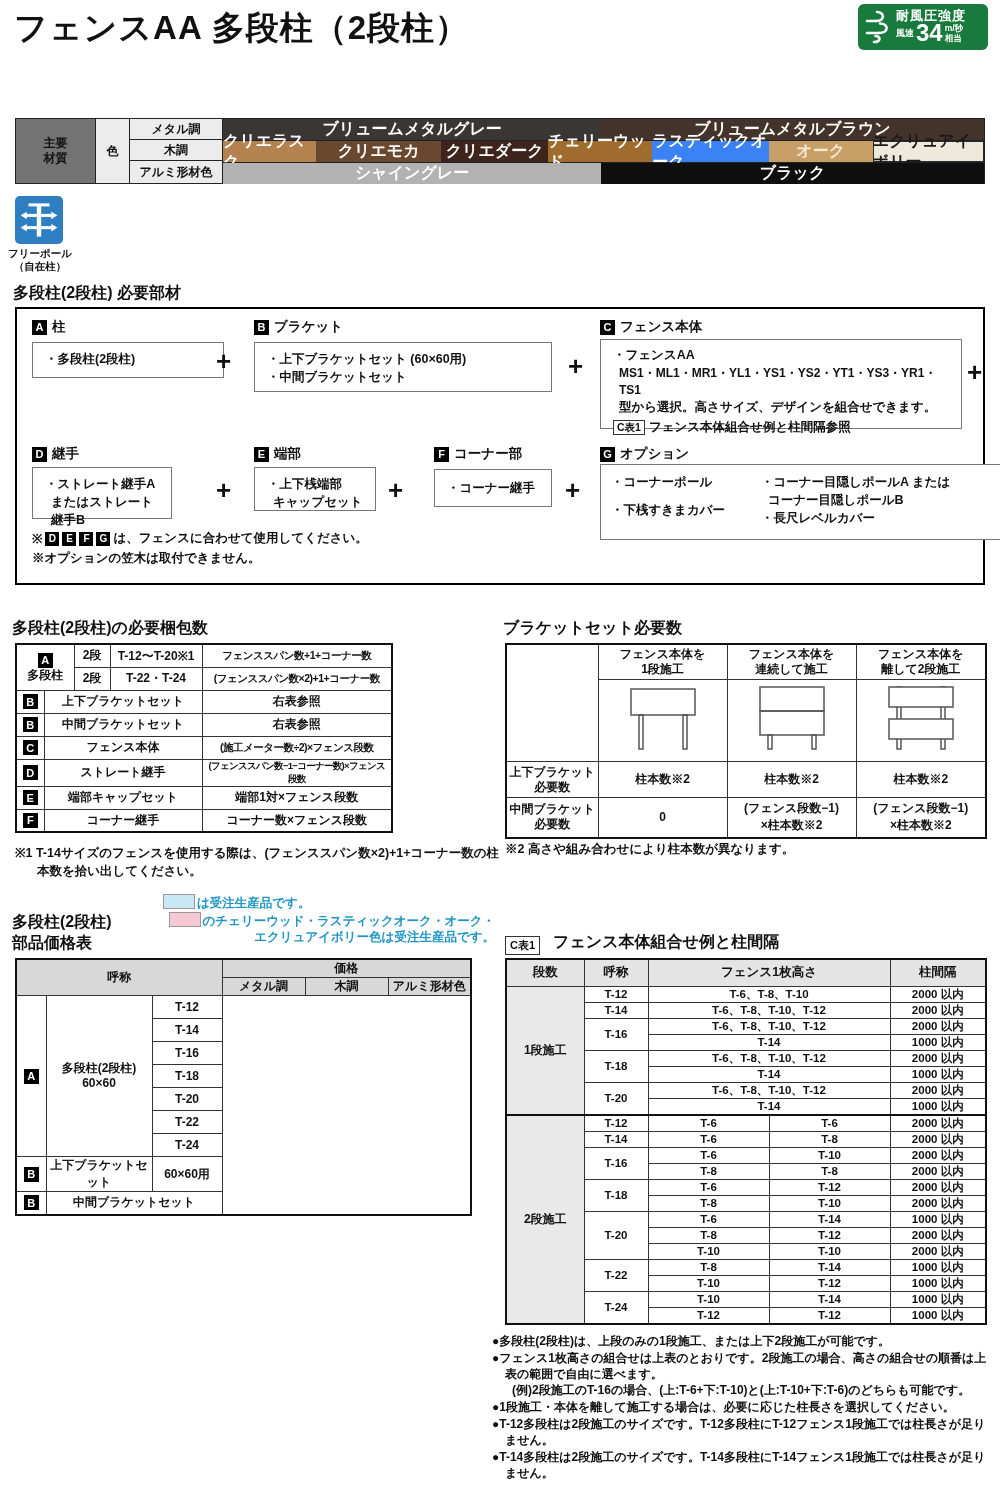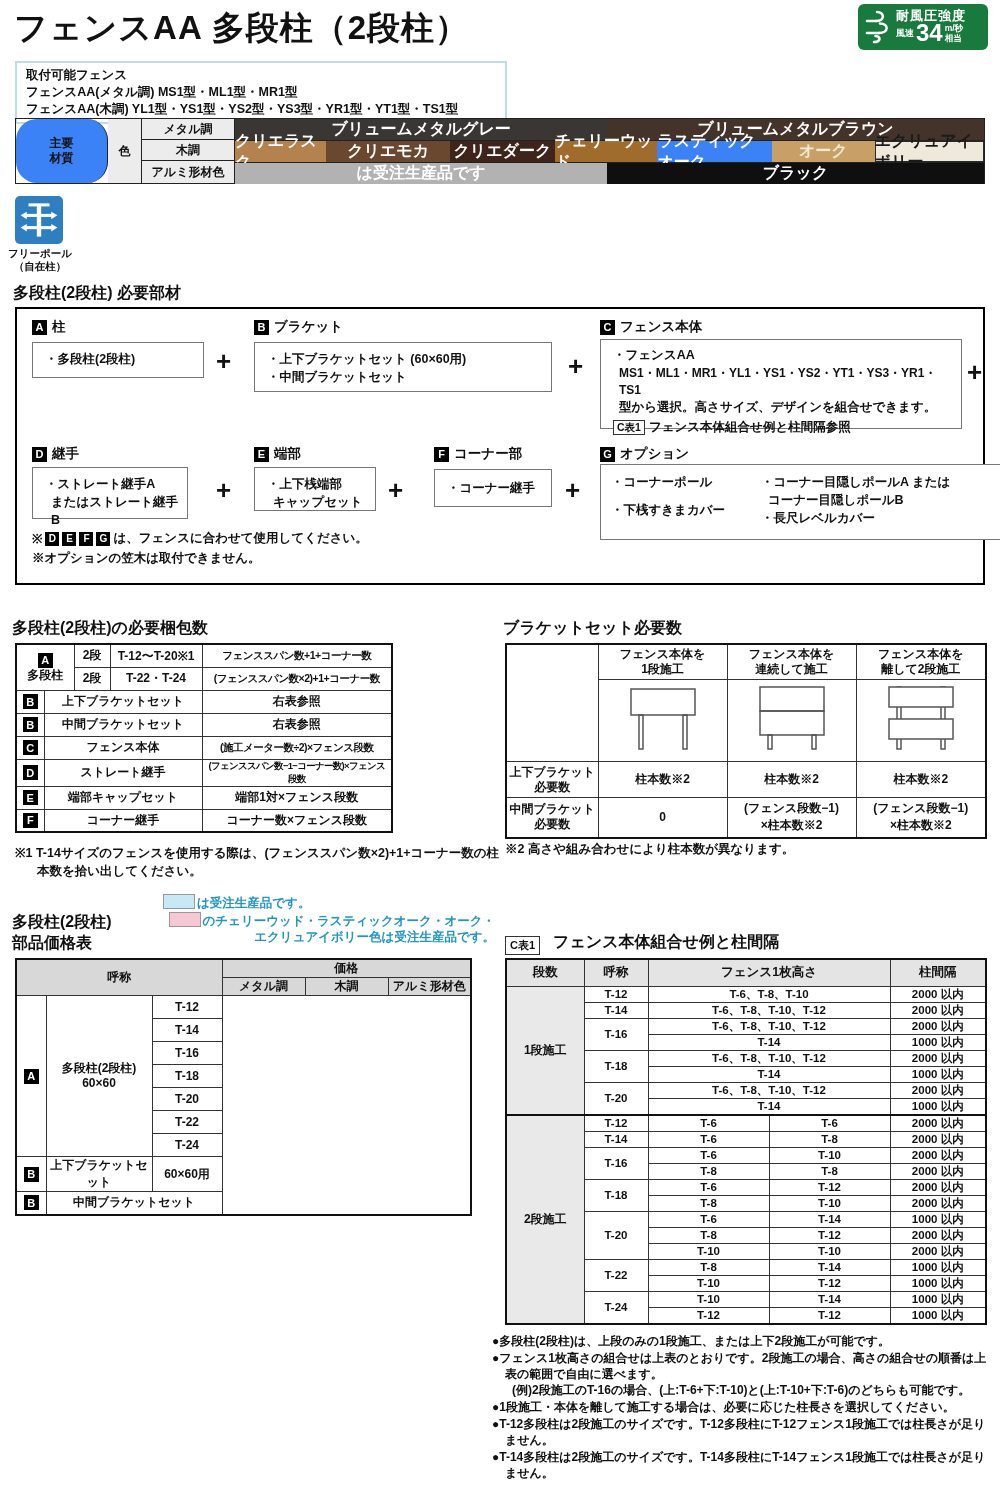--- a/index.html
+++ b/index.html
@@ -16,21 +16,21 @@
   .wb-prefix{font-size:9px;font-weight:700;}
   .wb-value{font-size:24px;font-weight:800;line-height:0.95;}
   .wb-units{display:flex;flex-direction:column;font-size:8.5px;font-weight:700;line-height:1.1;}
   
   .compat{left:15px;top:61px;width:492px;border:2px solid #bcdcea;background:#fff;
           padding:4px 9px;box-sizing:border-box;font-size:12.5px;font-weight:700;line-height:1.35;}
   
   .mat{left:15px;top:118px;width:970px;height:66px;display:flex;border:1px solid #222;box-sizing:border-box;
        font-size:12px;font-weight:700;}
   .mat .cell{display:flex;align-items:center;justify-content:center;box-sizing:border-box;}
-  .mc1{width:92px;background:#3b82f6;border-right:1px solid #222;text-align:center;line-height:1.25;border-radius:21px;}
+  .mc1{width:80px;background:#737373;border-right:1px solid #222;text-align:center;line-height:1.25;}
   .mc2{width:116px;display:flex;flex-direction:column;border-right:1px solid #222;}
   .mc2a{height:43px;border-bottom:1px solid #222;}
   .mc2b{height:21px;}
   .mc3{width:34px;background:#ececec;border-right:1px solid #222;}
   .mc4{width:92px;display:flex;flex-direction:column;border-right:1px solid #222;}
   .mc4 .cell{height:21px;background:#ececec;border-bottom:1px solid #222;}
   .mc4 .cell:last-child{border-bottom:none;flex:1;}
   .mc5{flex:1;display:flex;flex-direction:column;}
   .mrow{height:21px;display:flex;border-bottom:1px solid #222;}
   .mrow:last-child{border-bottom:none;flex:1;}
@@ -112,25 +112,20 @@
         <span class="wb-prefix">風速</span>
         <span class="wb-value">34</span>
         <span class="wb-units">
           <span>m/秒</span>
           <span>相当</span>
         </span>
       </span>
     </div>
   </div>
 
-  <div class="abs compat">
-    <div>取付可能フェンス</div>
-    <div>フェンスAA(メタル調) MS1型・ML1型・MR1型</div>
-    <div>フェンスAA(木調) YL1型・YS1型・YS2型・YS3型・YR1型・YT1型・TS1型</div>
-  </div>
 
   <div class="abs mat">
     <div class="cell mc1">
       <span><span>主要</span><br><span>材質</span></span>
     </div>
     <div class="cell mc3">色</div>
     <div class="mc4">
       <div class="cell">メタル調</div>
       <div class="cell">木調</div>
       <div class="cell">アルミ形材色</div>
@@ -143,21 +138,21 @@
       <div class="mrow">
         <div class="sw" style="background:#b3824e;color:#fff;width:12.2%">クリエラスク</div>
         <div class="sw" style="background:#6a482f;color:#fff;width:16.5%">クリエモカ</div>
         <div class="sw" style="background:#3e241b;color:#fff;width:14.0%">クリエダーク</div>
         <div class="sw" style="background:#a06c2d;color:#fff;width:13.7%">チェリーウッド</div>
         <div class="sw" style="background:#3b82f6;color:#fff;width:15.3%">ラスティックオーク</div>
         <div class="sw" style="background:#c89f67;color:#f3e9d2;width:13.7%">オーク</div>
         <div class="sw" style="background:#efe9dc;color:#1a1a1a;width:14.6%;box-shadow:inset 0 0 0 1px #2a2a2a">エクリュアイボリー</div>
       </div>
       <div class="mrow">
-        <div class="sw" style="background:#b2b2b2;color:#fff;width:49.7%">は受注生産品です</div>
+        <div class="sw" style="background:#b2b2b2;color:#fff;width:49.7%">シャイングレー</div>
         <div class="sw" style="background:#0f0f0f;color:#fff;width:50.3%">ブラック</div>
       </div>
     </div>
   </div>
 
   <div class="abs fp-icon">
     <svg width="42" height="42" viewBox="0 0 48 48">
       <g fill="#fff">
         <rect x="21.5" y="6" width="5" height="37"></rect>
         <rect x="12" y="5" width="24" height="3.5"></rect>
@@ -183,21 +178,21 @@
       </div>
     <div class="pt" style="left:237px;top:9px;">
       <span class="bdg">B</span>
       <span>ブラケット</span>
       </div>
     <div class="pt" style="left:583px;top:9px;">
       <span class="bdg">C</span>
       <span>フェンス本体</span>
       </div>
 
-    <div class="pbox" style="left:15px;top:33px;width:172px;height:36px;">
+    <div class="pbox" style="left:15px;top:33px;width:192px;height:36px;">
       <div>・多段柱(2段柱)</div>
       </div>
     <div class="plus" style="left:199px;top:37px;">+</div>
     <div class="pbox" style="left:237px;top:33px;width:298px;height:50px;">
       <div>・上下ブラケットセット (60×60用)</div>
       <div>・中間ブラケットセット</div>
       </div>
     <div class="plus" style="left:551px;top:42px;">+</div>
     <div class="pbox" style="left:583px;top:30px;width:362px;height:90px;line-height:1.42;">
       <div>・フェンスAA</div>
@@ -220,21 +215,21 @@
       </div>
     <div class="pt" style="left:417px;top:136px;">
       <span class="bdg">F</span>
       <span>コーナー部</span>
       </div>
     <div class="pt" style="left:583px;top:136px;">
       <span class="bdg">G</span>
       <span>オプション</span>
       </div>
 
-    <div class="pbox" style="left:15px;top:158px;width:156px;height:52px;">
+    <div class="pbox" style="left:15px;top:158px;width:140px;height:52px;">
       <div>・ストレート継手A</div>
       <div class="ind">またはストレート継手B</div>
       </div>
     <div class="plus" style="left:199px;top:166px;">+</div>
     <div class="pbox" style="left:237px;top:158px;width:122px;height:44px;">
       <div>・上下桟端部</div>
       <div class="ind">キャップセット</div>
       </div>
     <div class="plus" style="left:371px;top:166px;">+</div>
     <div class="pbox" style="left:417px;top:160px;width:118px;height:38px;padding-top:9px;">

